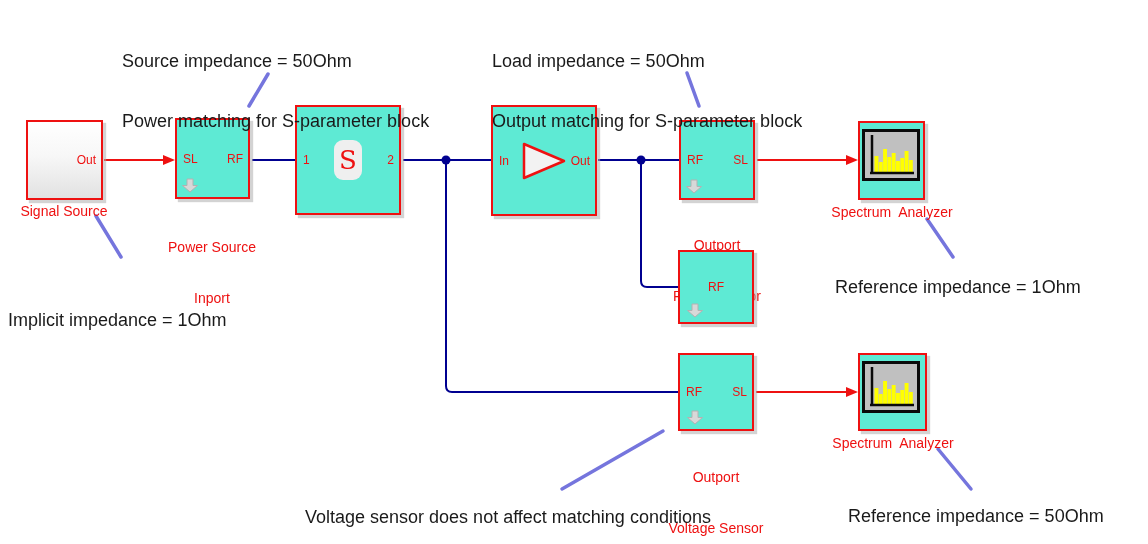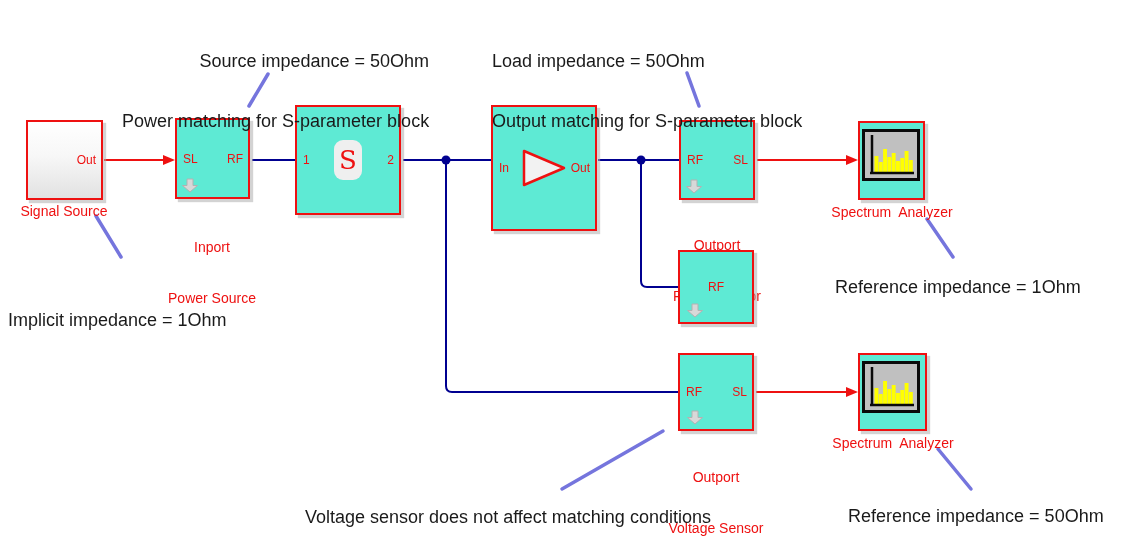--- a/index.html
+++ b/index.html
@@ -93,33 +93,33 @@
   <div class="block-label" style="left:-16px;top:203px;">Signal Source</div>
 
   <div class="block" style="left:175px;top:118px;width:75px;height:81px;">
     <span class="port p-left">SL</span>
     <span class="port p-right">RF</span>
     <svg class="down-arrow" viewBox="0 0 16 15">
       <path d="M5,1 h6 v6.5 h4.5 L8,14 L0.5,7.5 H5 Z" fill="#d8d8d8" stroke="#b2b2b2" stroke-width="1"></path>
     </svg>
   </div>
   <div class="block-label" style="left:132px;top:205px;">
+    <div>Power Source</div>
     <div>Inport</div>
-    <div>Power Source</div>
   </div>
 
   <div class="block" style="left:295px;top:105px;width:106px;height:110px;">
     <span class="port p-left">1</span>
     <span class="port p-right">2</span>
     <div class="center-art s-glyph">
       <span>S</span>
     </div>
   </div>
 
-  <div class="block" style="left:491px;top:105px;width:106px;height:126px;">
+  <div class="block" style="left:491px;top:105px;width:106px;height:111px;">
     <span class="port p-left">In</span>
     <span class="port p-right">Out</span>
     <svg class="center-art" width="46" height="40" viewBox="0 0 46 40">
       <polygon points="3,3 3,37 43,20" fill="#f2f2f2" stroke="var(--red)" stroke-width="2.5" stroke-linejoin="round"></polygon>
     </svg>
   </div>
 
   <div class="block" style="left:679px;top:120px;width:76px;height:80px;">
     <span class="port p-left">RF</span>
     <span class="port p-right">SL</span>
@@ -178,21 +178,21 @@
       <rect x="29.7" y="24" width="3.9" height="19" fill="#ffff00"></rect>
       <rect x="34.0" y="32" width="3.9" height="11" fill="#ffff00"></rect>
       <rect x="38.3" y="29" width="3.9" height="14" fill="#ffff00"></rect>
       <rect x="42.6" y="22" width="3.9" height="21" fill="#ffff00"></rect>
       <rect x="46.9" y="31" width="3.9" height="12" fill="#ffff00"></rect>
       <path d="M10,6 V44 M8,44 H52" stroke="#0a0a0a" stroke-width="2.5" fill="none"></path>
     </svg>
   </div>
   <div class="block-label" style="left:813px;top:435px;">Spectrum  Analyzer</div>
 
-  <div class="ann" style="left:122px;top:11px;text-align:right;">
+  <div class="ann" style="left:122px;top:11px;">
     <div>Source impedance = 50Ohm</div>
     <div>Power matching for S-parameter block</div>
   </div>
 
   <div class="ann" style="left:492px;top:11px;">
     <div>Load impedance = 50Ohm</div>
     <div>Output matching for S-parameter block</div>
   </div>
 
   <div class="ann" style="left:8px;top:301px;margin-top:9px;">Implicit impedance = 1Ohm</div>

